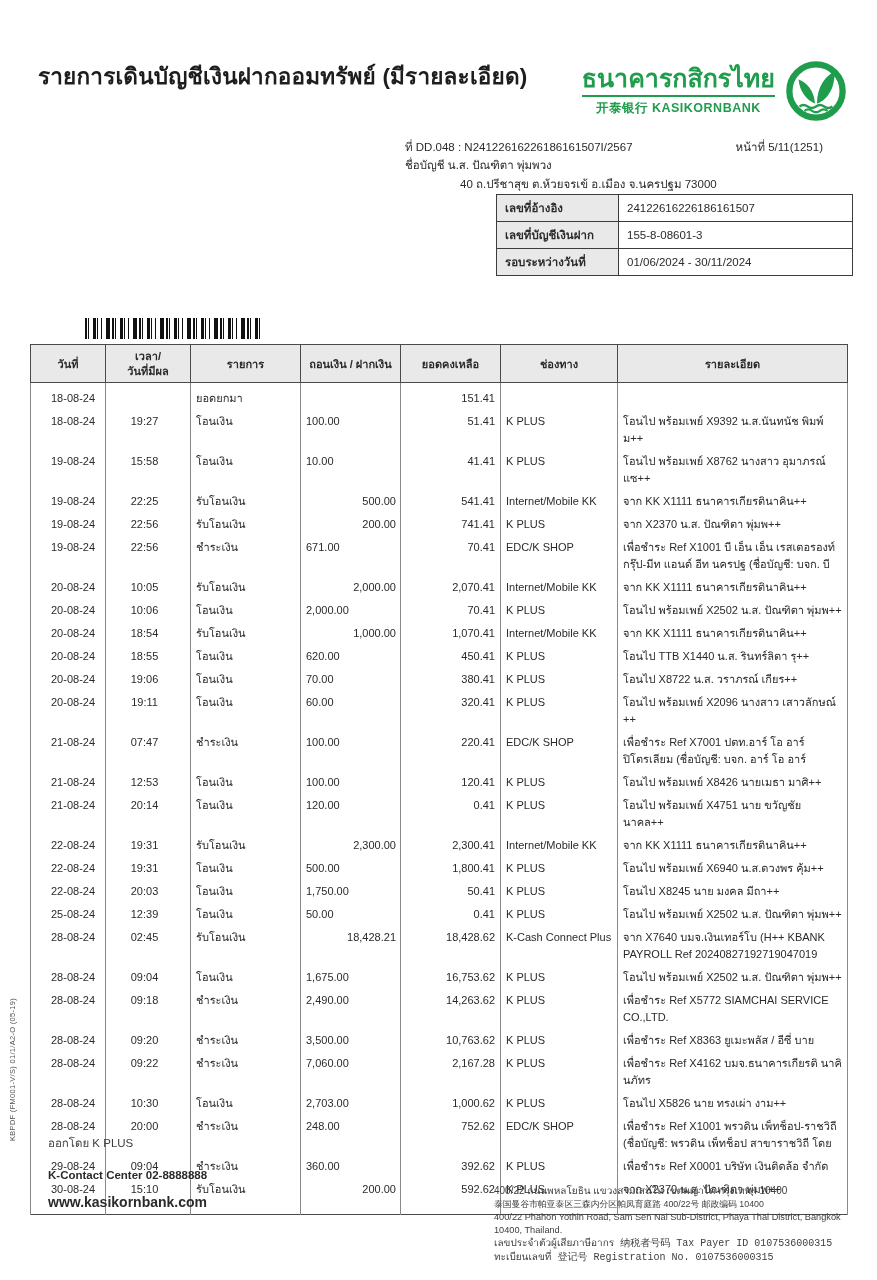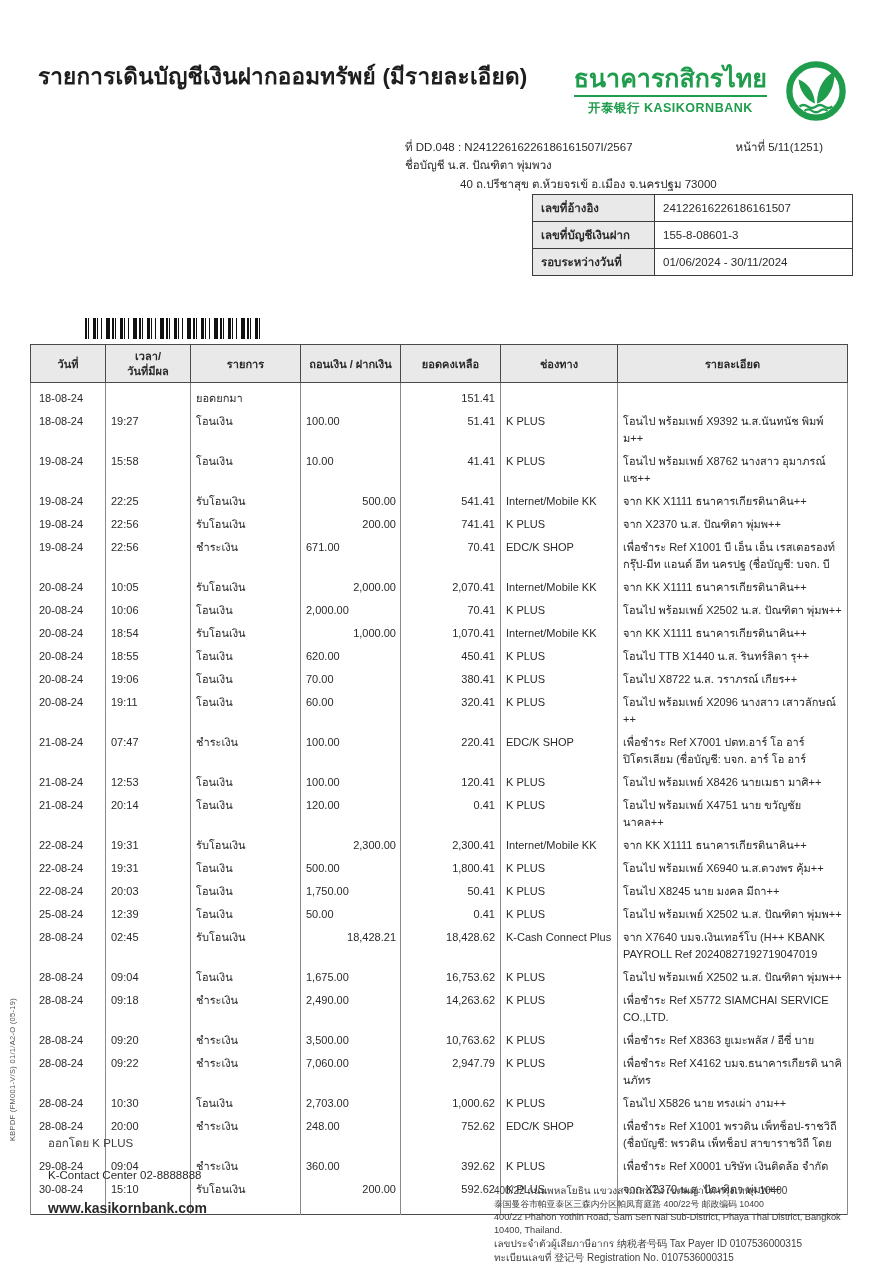--- a/index.html
+++ b/index.html
@@ -14,40 +14,40 @@
   .page { position: relative; width: 877px; height: 1280px; background:#fff; }
 
   
   .top {
     display: flex; justify-content: space-between; align-items: flex-start;
     padding: 58px 30px 0 38px;
   }
   .title-block h1 { font-size: 22.5px; font-weight: bold; color:#1d1d1d; letter-spacing: 0.2px; }
   .subtitle { font-size: 10.5px; font-weight: bold; margin-top: 5px; color:#1d1d1d; }
 
-  .logo-block { display: flex; align-items: center; gap: 18px; margin-top: 2px; }
+  .logo-block { display: flex; align-items: center; gap: 10px; margin-top: 2px; }
   .bank-text { text-align: center; }
   .bank-th {
     font-size: 25px; font-weight: bold; color: var(--green);
     border-bottom: 2px solid var(--green); padding-bottom: 3px; line-height: 1.05;
   }
   .bank-sub { font-size: 12.5px; font-weight: bold; color: var(--green); margin-top: 3px; letter-spacing: 0.5px; }
 
   
   .info-row {
     display: flex; justify-content: space-between; align-items: flex-end;
     padding: 16px 24px 0 38px;
     flex-direction: column;
   }
   .doc-info { font-size: 11.5px; line-height: 1.6; color:#2a2a2a; }
   .doc-line1 { display: flex; width: 448px; }
   .doc-line1 .pageno { margin-left: auto; padding-right: 30px; }
   .addr-line { padding-left: 55px; }
 
-  .ref-table { border-collapse: collapse; width: 321px; font-size: 11.5px; margin-top: 1px; }
+  .ref-table { border-collapse: collapse; width: 357px; font-size: 11.5px; margin-top: 1px; }
   .ref-table td { border: 1px solid #3c3c3c; padding: 4px 8px; height: 25px; }
   .ref-table .lbl { background: #e9e9e9; font-weight: bold; width: 122px; }
 
   
   .barcode {
     margin: 42px 0 0 85px; width: 178px; height: 21px;
     background: repeating-linear-gradient(90deg,
       #111 0 2px, #fff 2px 3px, #111 3px 4px, #fff 4px 8px,
       #111 8px 11px, #fff 11px 12px, #111 12px 13px, #fff 13px 16px,
       #111 16px 17px, #fff 17px 21px, #111 21px 25px, #fff 25px 27px);
@@ -71,36 +71,36 @@
     font-weight: bold; font-size: 11px; text-align: center;
     padding: 4px 2px; height: 38px; white-space: pre-line; line-height: 1.3;
   }
   .txn-table td {
     border-left: 1px solid #8a8a8a; border-right: 1px solid #8a8a8a;
     vertical-align: top; padding: 3px 5px; line-height: 17px;
     word-wrap: break-word;
   }
   .txn-table tbody tr:first-child td { padding-top: 7px; }
   .txn-table tbody tr:last-child td { padding-bottom: 16px; }
-  td.c-date { padding-left: 8px; }
-  td.c-time { text-align: left; padding-right: 12px; }
+  td.c-date { padding-left: 20px; }
+  td.c-time { text-align: center; padding-right: 12px; }
   td.c-amount.withdrawal { text-align: left; }
   td.c-amount.deposit { text-align: right; padding-right: 4px; }
   td.c-balance { text-align: right; padding-right: 5px; }
 
   
   .footer-left { position: absolute; left: 48px; top: 1134px; font-size: 11.5px; }
   .footer-left .issued { color:#3d3d3d; margin-bottom: 17px; }
-  .footer-left .contact { font-weight: normal; margin-bottom: 19px; }
+  .footer-left .contact { font-weight: bold; margin-bottom: 13px; }
   .footer-left .site { font-weight: bold; font-size: 14px; }
   .footer-right { position: absolute; left: 494px; top: 1184px; width: 356px; line-height: 1.42; color:#3d3d3d; }
   .footer-right .l1 { font-size: 10px; }
   .footer-right .l2 { font-size: 8.8px; }
   .footer-right .l3 { font-size: 9.2px; }
-  .footer-right .l4, .footer-right .l5 { font-size: 10px; }
+  .footer-right .l4, .footer-right .l5 { font-size: 10px; font-family: Liberation Mono, monospace; }
 
   .side-note {
     position: absolute; left: -68px; top: 1065px; width: 160px;
     transform: rotate(-90deg); transform-origin: center;
     font-size: 7.5px; color: #555; text-align: center; letter-spacing: 0.3px;
   }
 
   :root { --green: #1f9d4d; }
 </style>
 </head>
@@ -410,21 +410,21 @@
       <td class="c-balance">10,763.62</td>
       <td class="c-channel">K PLUS</td>
       <td class="c-detail">เพื่อชำระ Ref X8363 ยูเมะพลัส / อีซี่ บาย</td>
     </tr>
 
     <tr>
       <td class="c-date">28-08-24</td>
       <td class="c-time">09:22</td>
       <td class="c-item">ชำระเงิน</td>
       <td class="c-amount withdrawal">7,060.00</td>
-      <td class="c-balance">2,947.79</td>
+      <td class="c-balance">2,167.28</td>
       <td class="c-channel">K PLUS</td>
       <td class="c-detail">เพื่อชำระ Ref X4162 บมจ.ธนาคารเกียรติ นาคินภัทร</td>
     </tr>
 
     <tr>
       <td class="c-date">28-08-24</td>
       <td class="c-time">10:30</td>
       <td class="c-item">โอนเงิน</td>
       <td class="c-amount withdrawal">2,703.00</td>
       <td class="c-balance">1,000.62</td>

